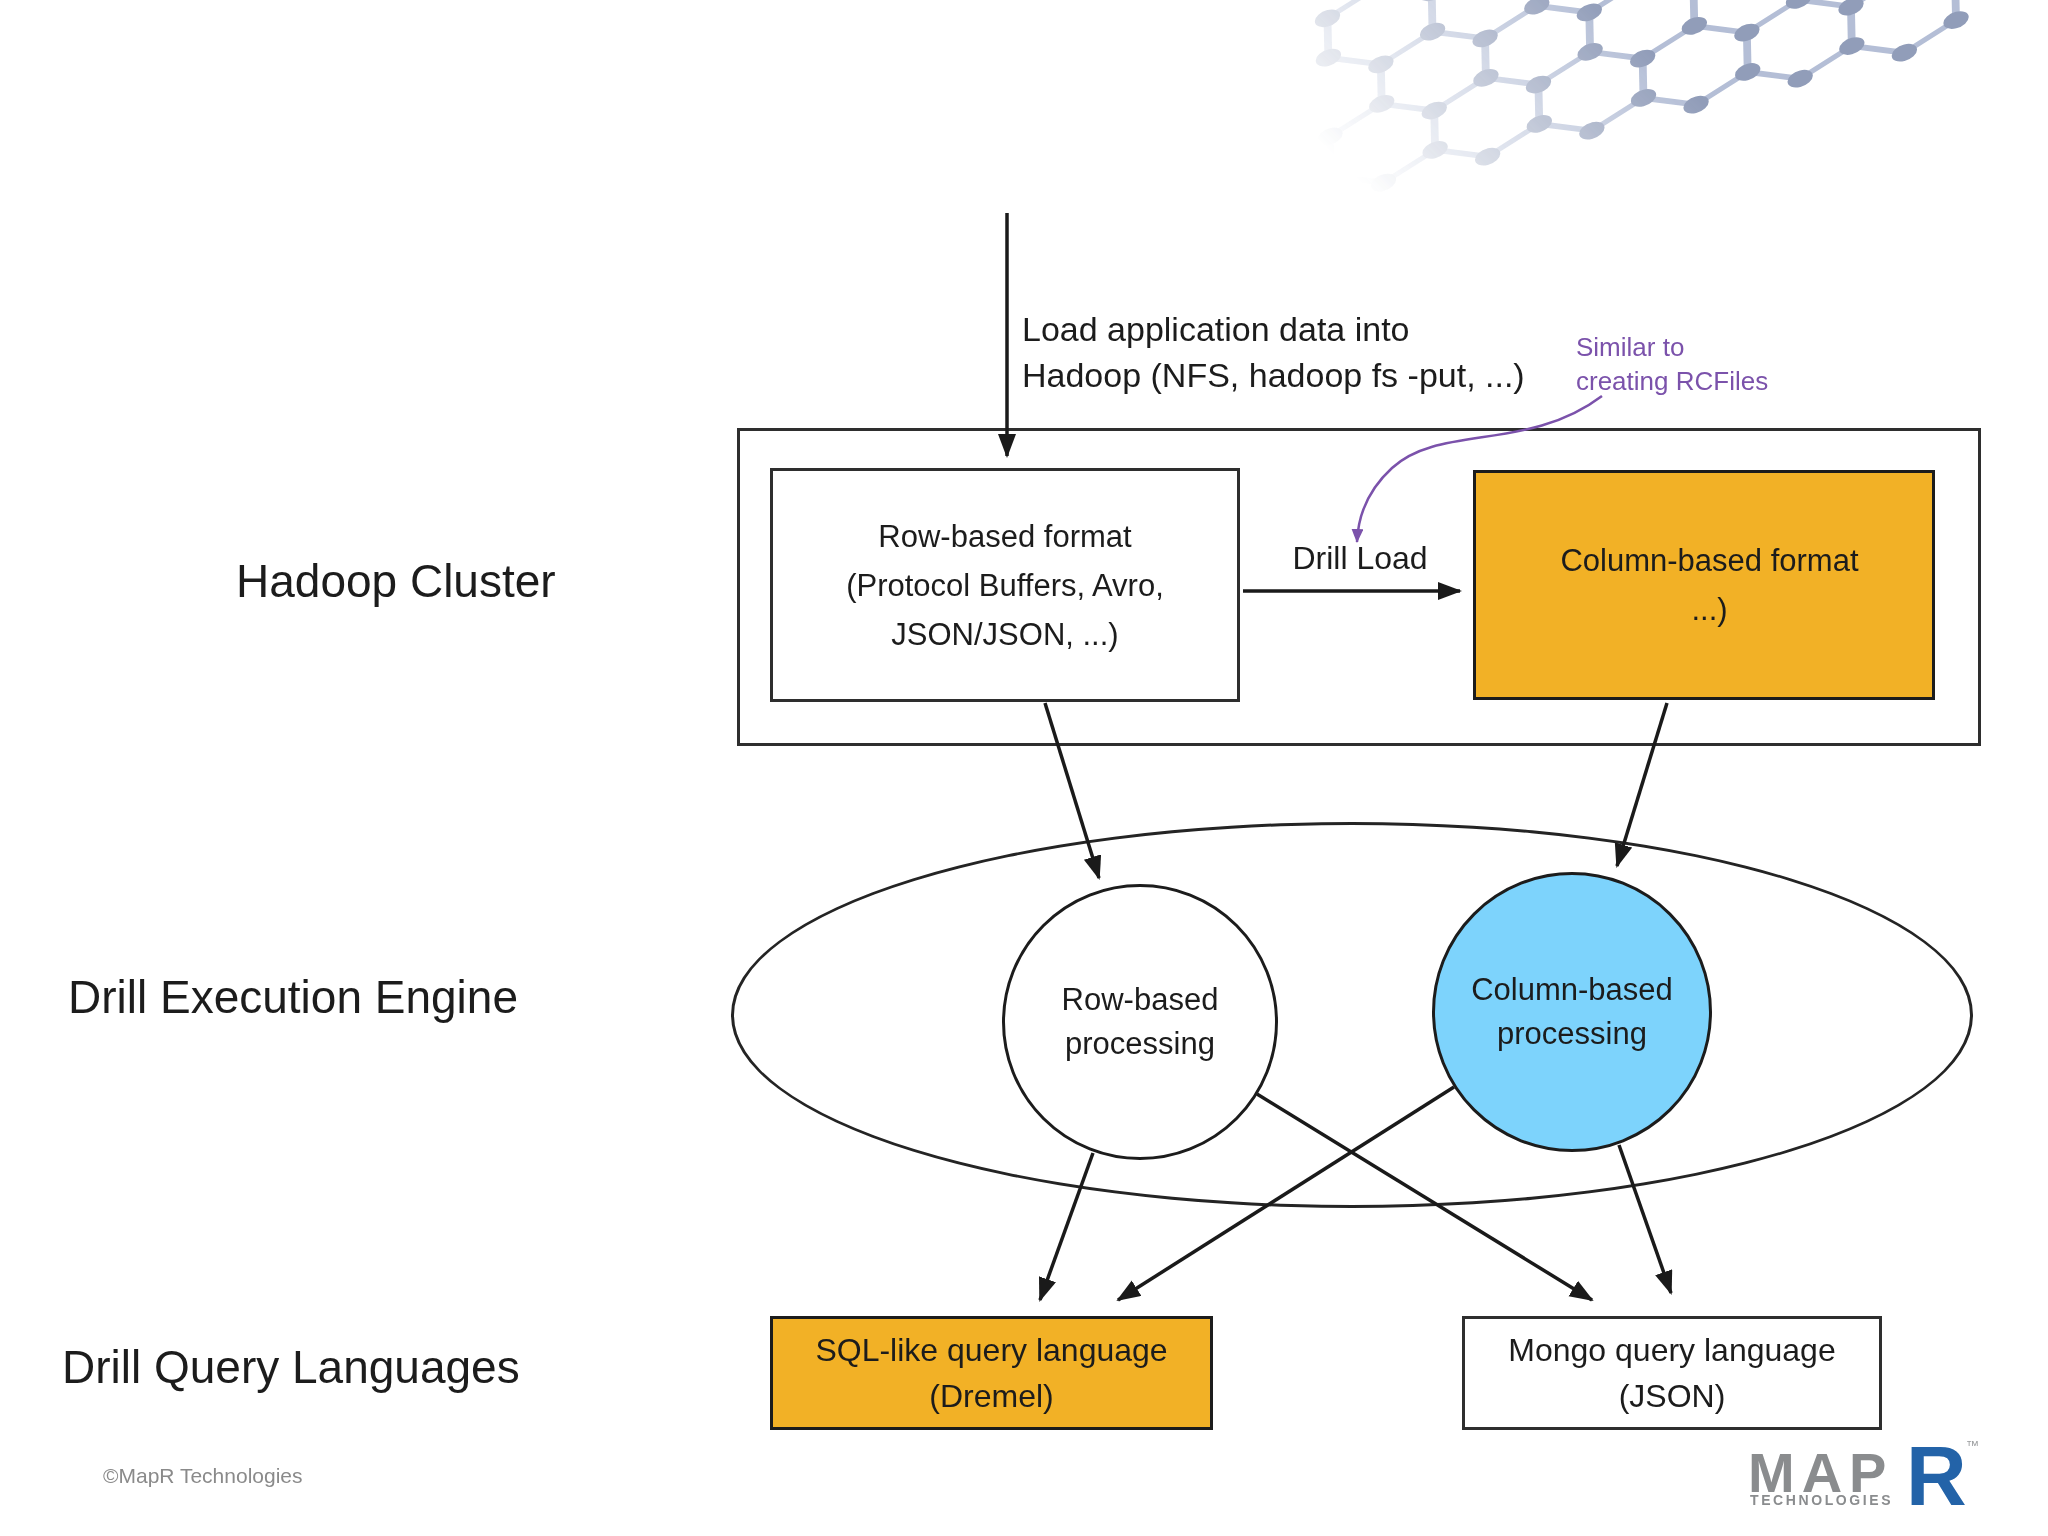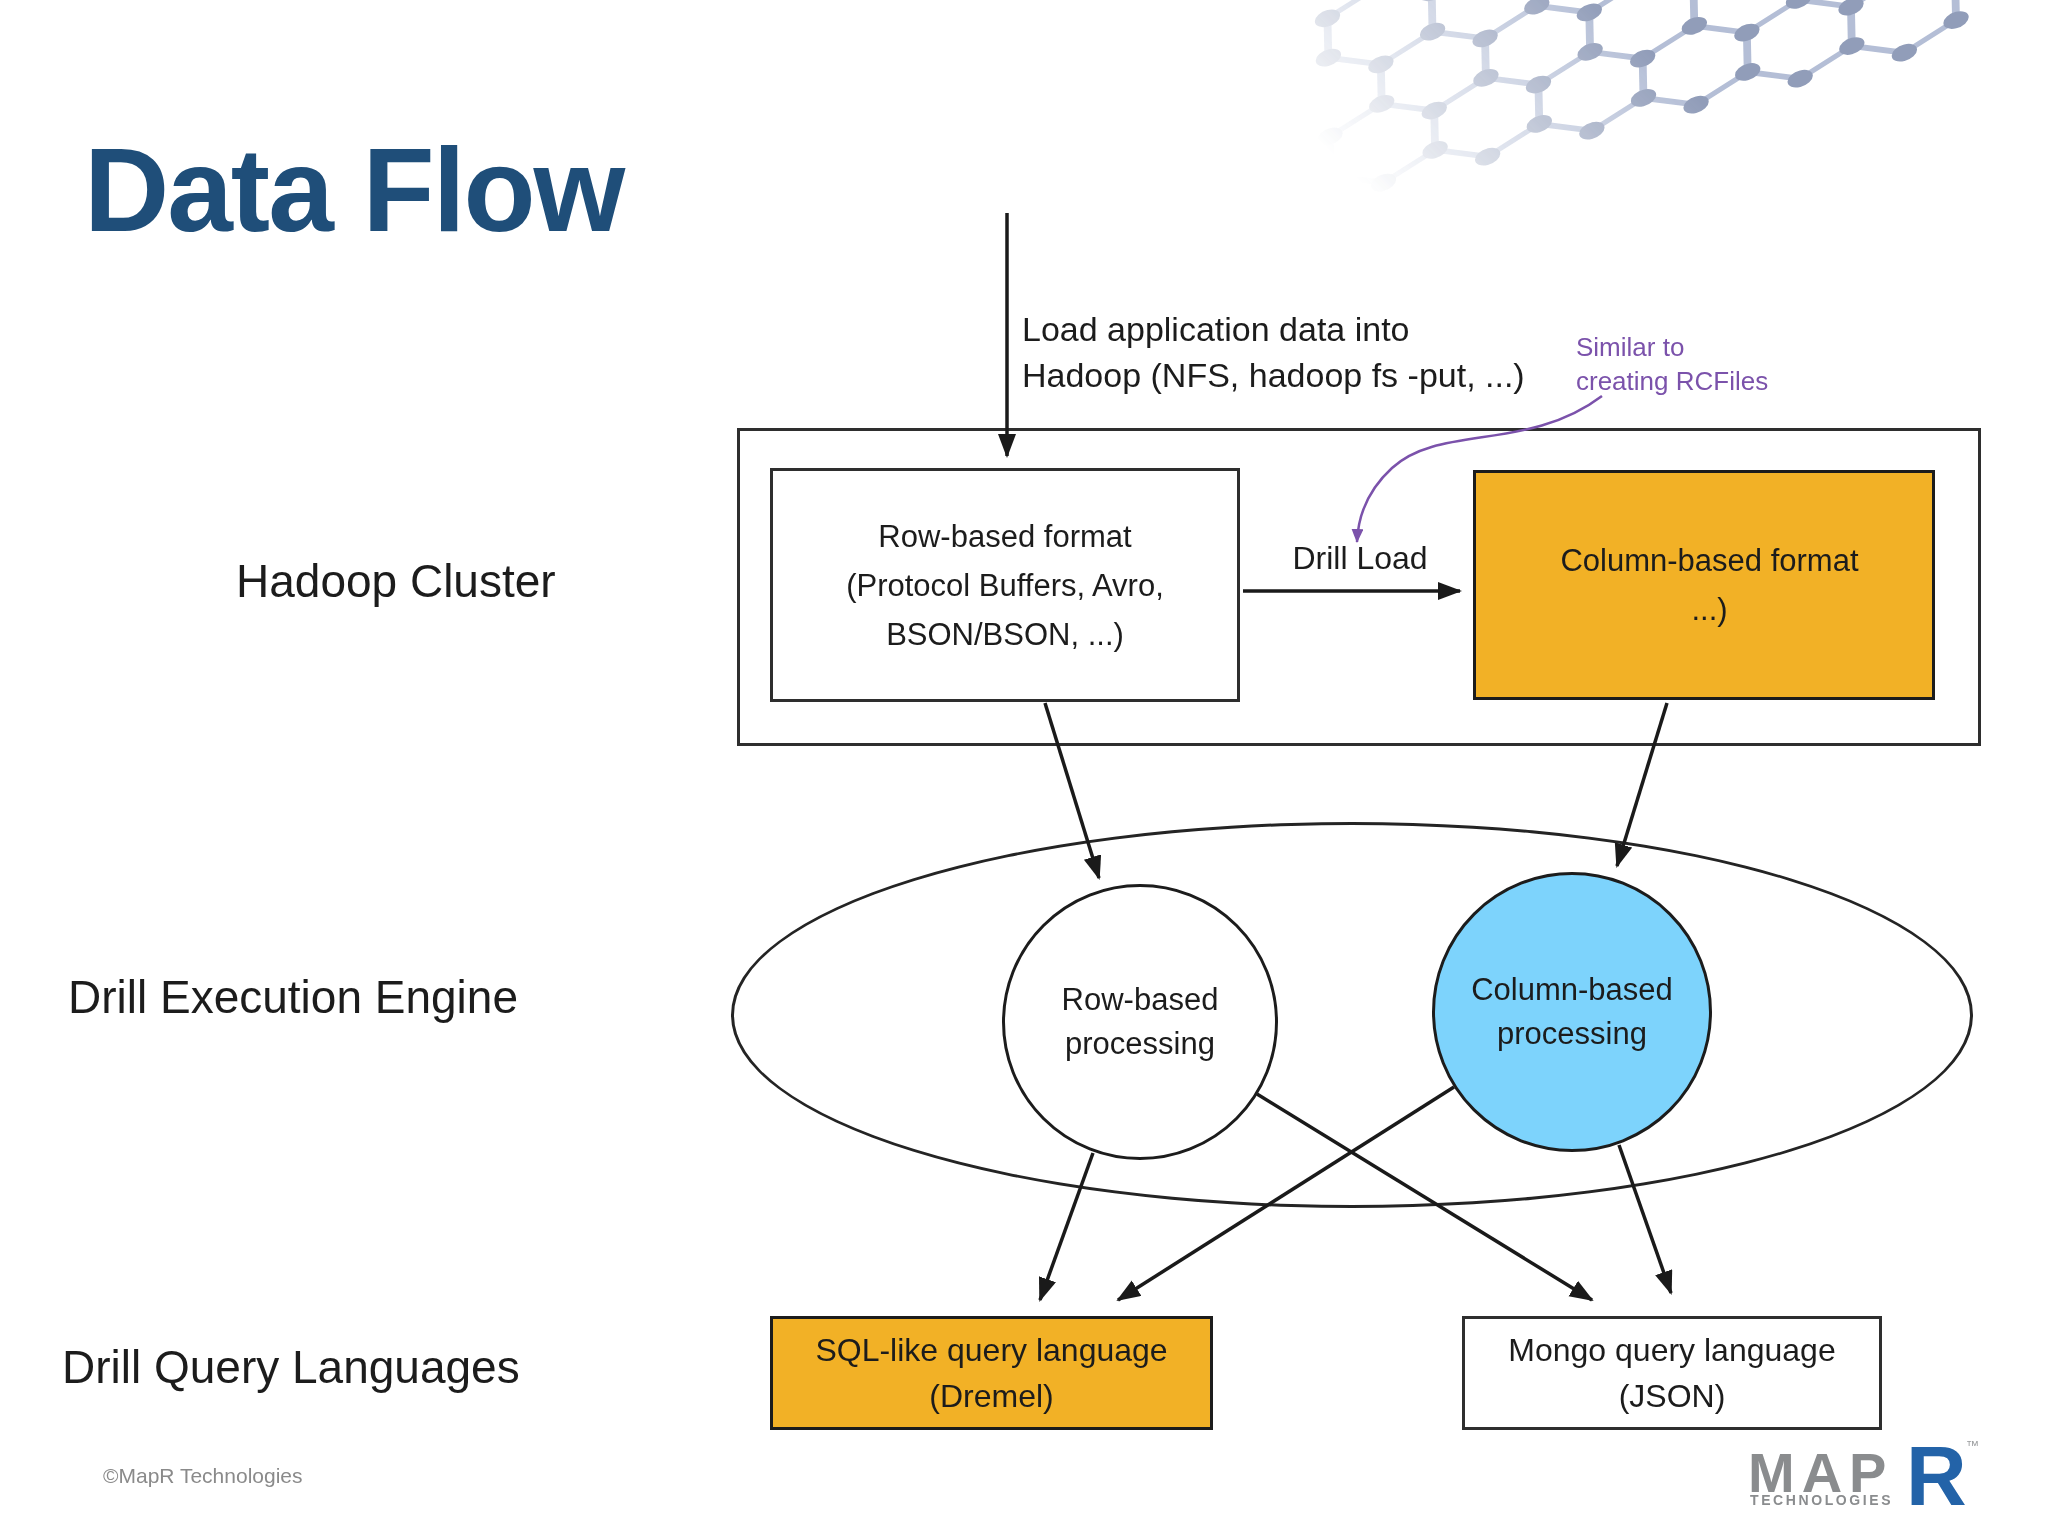--- a/index.html
+++ b/index.html
@@ -53,21 +53,20 @@
 
 <div class="slide">
 
   <svg class="abs molecule" viewBox="0 0 830 340" width="830" height="340">
     <g id="hex-lattice" transform="translate(150,55) rotate(-14) scale(1,0.62) skewX(-8)">
         <path d="M53.7,-31.0L53.7,31.0M53.7,31.0L0.0,62.0M0.0,62.0L-53.7,31.0M-53.7,31.0L-53.7,-31.0M-53.7,-31.0L-0.0,-62.0M-0.0,-62.0L53.7,-31.0M161.1,-31.0L161.1,31.0M161.1,31.0L107.4,62.0M107.4,62.0L53.7,31.0M53.7,31.0L53.7,-31.0M53.7,-31.0L107.4,-62.0M107.4,-62.0L161.1,-31.0M268.5,-31.0L268.5,31.0M268.5,31.0L214.8,62.0M214.8,62.0L161.1,31.0M161.1,31.0L161.1,-31.0M161.1,-31.0L214.8,-62.0M214.8,-62.0L268.5,-31.0M375.9,-31.0L375.9,31.0M375.9,31.0L322.2,62.0M322.2,62.0L268.5,31.0M268.5,31.0L268.5,-31.0M268.5,-31.0L322.2,-62.0M322.2,-62.0L375.9,-31.0M483.2,-31.0L483.2,31.0M483.2,31.0L429.5,62.0M429.5,62.0L375.9,31.0M375.9,31.0L375.9,-31.0M375.9,-31.0L429.5,-62.0M429.5,-62.0L483.2,-31.0M590.6,-31.0L590.6,31.0M590.6,31.0L536.9,62.0M536.9,62.0L483.2,31.0M483.2,31.0L483.2,-31.0M483.2,-31.0L536.9,-62.0M536.9,-62.0L590.6,-31.0M107.4,62.0L107.4,124.0M107.4,124.0L53.7,155.0M53.7,155.0L-0.0,124.0M-0.0,124.0L0.0,62.0M0.0,62.0L53.7,31.0M53.7,31.0L107.4,62.0M214.8,62.0L214.8,124.0M214.8,124.0L161.1,155.0M161.1,155.0L107.4,124.0M107.4,124.0L107.4,62.0M107.4,62.0L161.1,31.0M161.1,31.0L214.8,62.0M322.2,62.0L322.2,124.0M322.2,124.0L268.5,155.0M268.5,155.0L214.8,124.0M214.8,124.0L214.8,62.0M214.8,62.0L268.5,31.0M268.5,31.0L322.2,62.0M429.5,62.0L429.5,124.0M429.5,124.0L375.9,155.0M375.9,155.0L322.2,124.0M322.2,124.0L322.2,62.0M322.2,62.0L375.9,31.0M375.9,31.0L429.5,62.0M536.9,62.0L536.9,124.0M536.9,124.0L483.2,155.0M483.2,155.0L429.5,124.0M429.5,124.0L429.5,62.0M429.5,62.0L483.2,31.0M483.2,31.0L536.9,62.0M644.3,62.0L644.3,124.0M644.3,124.0L590.6,155.0M590.6,155.0L536.9,124.0M536.9,124.0L536.9,62.0M536.9,62.0L590.6,31.0M590.6,31.0L644.3,62.0M53.7,155.0L53.7,217.0M53.7,217.0L0.0,248.0M0.0,248.0L-53.7,217.0M-53.7,217.0L-53.7,155.0M-53.7,155.0L-0.0,124.0M-0.0,124.0L53.7,155.0M161.1,155.0L161.1,217.0M161.1,217.0L107.4,248.0M107.4,248.0L53.7,217.0M53.7,217.0L53.7,155.0M53.7,155.0L107.4,124.0M107.4,124.0L161.1,155.0M268.5,155.0L268.5,217.0M268.5,217.0L214.8,248.0M214.8,248.0L161.1,217.0M161.1,217.0L161.1,155.0M161.1,155.0L214.8,124.0M214.8,124.0L268.5,155.0M375.9,155.0L375.9,217.0M375.9,217.0L322.2,248.0M322.2,248.0L268.5,217.0M268.5,217.0L268.5,155.0M268.5,155.0L322.2,124.0M322.2,124.0L375.9,155.0M483.2,155.0L483.2,217.0M483.2,217.0L429.5,248.0M429.5,248.0L375.9,217.0M375.9,217.0L375.9,155.0M375.9,155.0L429.5,124.0M429.5,124.0L483.2,155.0M590.6,155.0L590.6,217.0M590.6,217.0L536.9,248.0M536.9,248.0L483.2,217.0M483.2,217.0L483.2,155.0M483.2,155.0L536.9,124.0M536.9,124.0L590.6,155.0" stroke="#A7B3CF" stroke-width="8" fill="none"></path>
         <path d="M53.7,-31.0h.1M53.7,31.0h.1M0.0,62.0h.1M-53.7,31.0h.1M-53.7,-31.0h.1M-0.0,-62.0h.1M161.1,-31.0h.1M161.1,31.0h.1M107.4,62.0h.1M107.4,-62.0h.1M268.5,-31.0h.1M268.5,31.0h.1M214.8,62.0h.1M214.8,-62.0h.1M375.9,-31.0h.1M375.9,31.0h.1M322.2,62.0h.1M322.2,-62.0h.1M483.2,-31.0h.1M483.2,31.0h.1M429.5,62.0h.1M429.5,-62.0h.1M590.6,-31.0h.1M590.6,31.0h.1M536.9,62.0h.1M536.9,-62.0h.1M107.4,124.0h.1M53.7,155.0h.1M-0.0,124.0h.1M214.8,124.0h.1M161.1,155.0h.1M322.2,124.0h.1M268.5,155.0h.1M429.5,124.0h.1M375.9,155.0h.1M536.9,124.0h.1M483.2,155.0h.1M644.3,62.0h.1M644.3,124.0h.1M590.6,155.0h.1M53.7,217.0h.1M0.0,248.0h.1M-53.7,217.0h.1M-53.7,155.0h.1M161.1,217.0h.1M107.4,248.0h.1M268.5,217.0h.1M214.8,248.0h.1M375.9,217.0h.1M322.2,248.0h.1M483.2,217.0h.1M429.5,248.0h.1M590.6,217.0h.1M536.9,248.0h.1" stroke="#7E8CAD" stroke-width="26" stroke-linecap="round" fill="none"></path>
       </g>
   </svg>
 
-  <div class="abs title">Data Flow</div>
 
   <div class="abs container-rect"></div>
 
   <div class="abs big-ellipse"></div>
 
   <svg class="abs overlay" width="2048" height="1536">
     <defs>
       <marker id="ah" markerUnits="userSpaceOnUse" markerWidth="26" markerHeight="22" refX="22" refY="9" orient="auto">
           <path d="M0,0 L24,9 L0,18 z" fill="#1a1a1a"></path>
         </marker>
@@ -98,21 +97,21 @@
   </div>
   <div class="abs drill-load">Drill Load</div>
 
   <div class="abs rowlabel lab-hadoop">Hadoop Cluster</div>
   <div class="abs rowlabel lab-exec">Drill Execution Engine</div>
   <div class="abs rowlabel lab-query">Drill Query Languages</div>
 
   <div class="abs box row-format">
     <span>Row-based format</span>
     <span>(Protocol Buffers, Avro,</span>
-    <span>BSON/BSON, ...)</span>
+    <span>JSON/JSON, ...)</span>
   </div>
   <div class="abs box col-format">
     <span>Column-based format</span>
     <span>...)</span>
   </div>
 
   <div class="abs box circle row-proc">
     <span>Row-based</span>
     <span>processing</span>
   </div>

